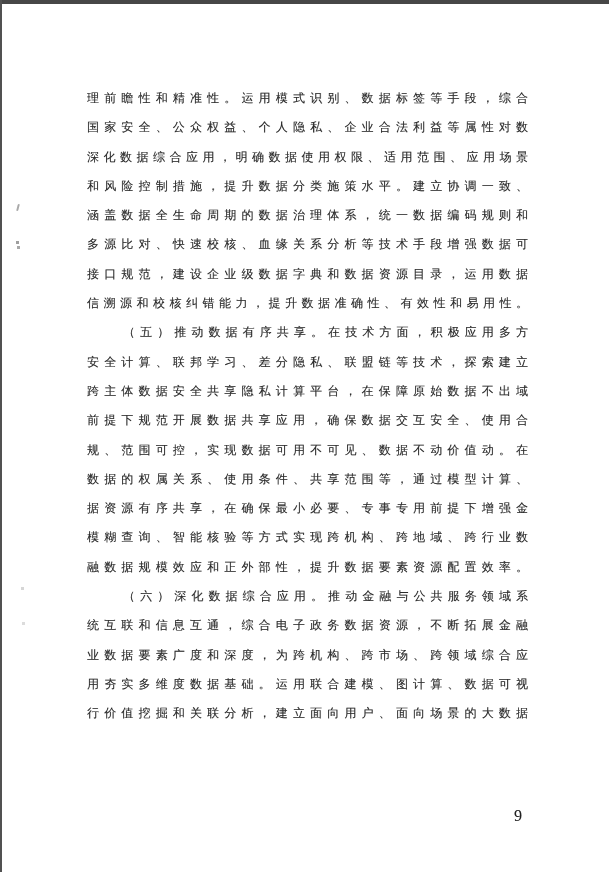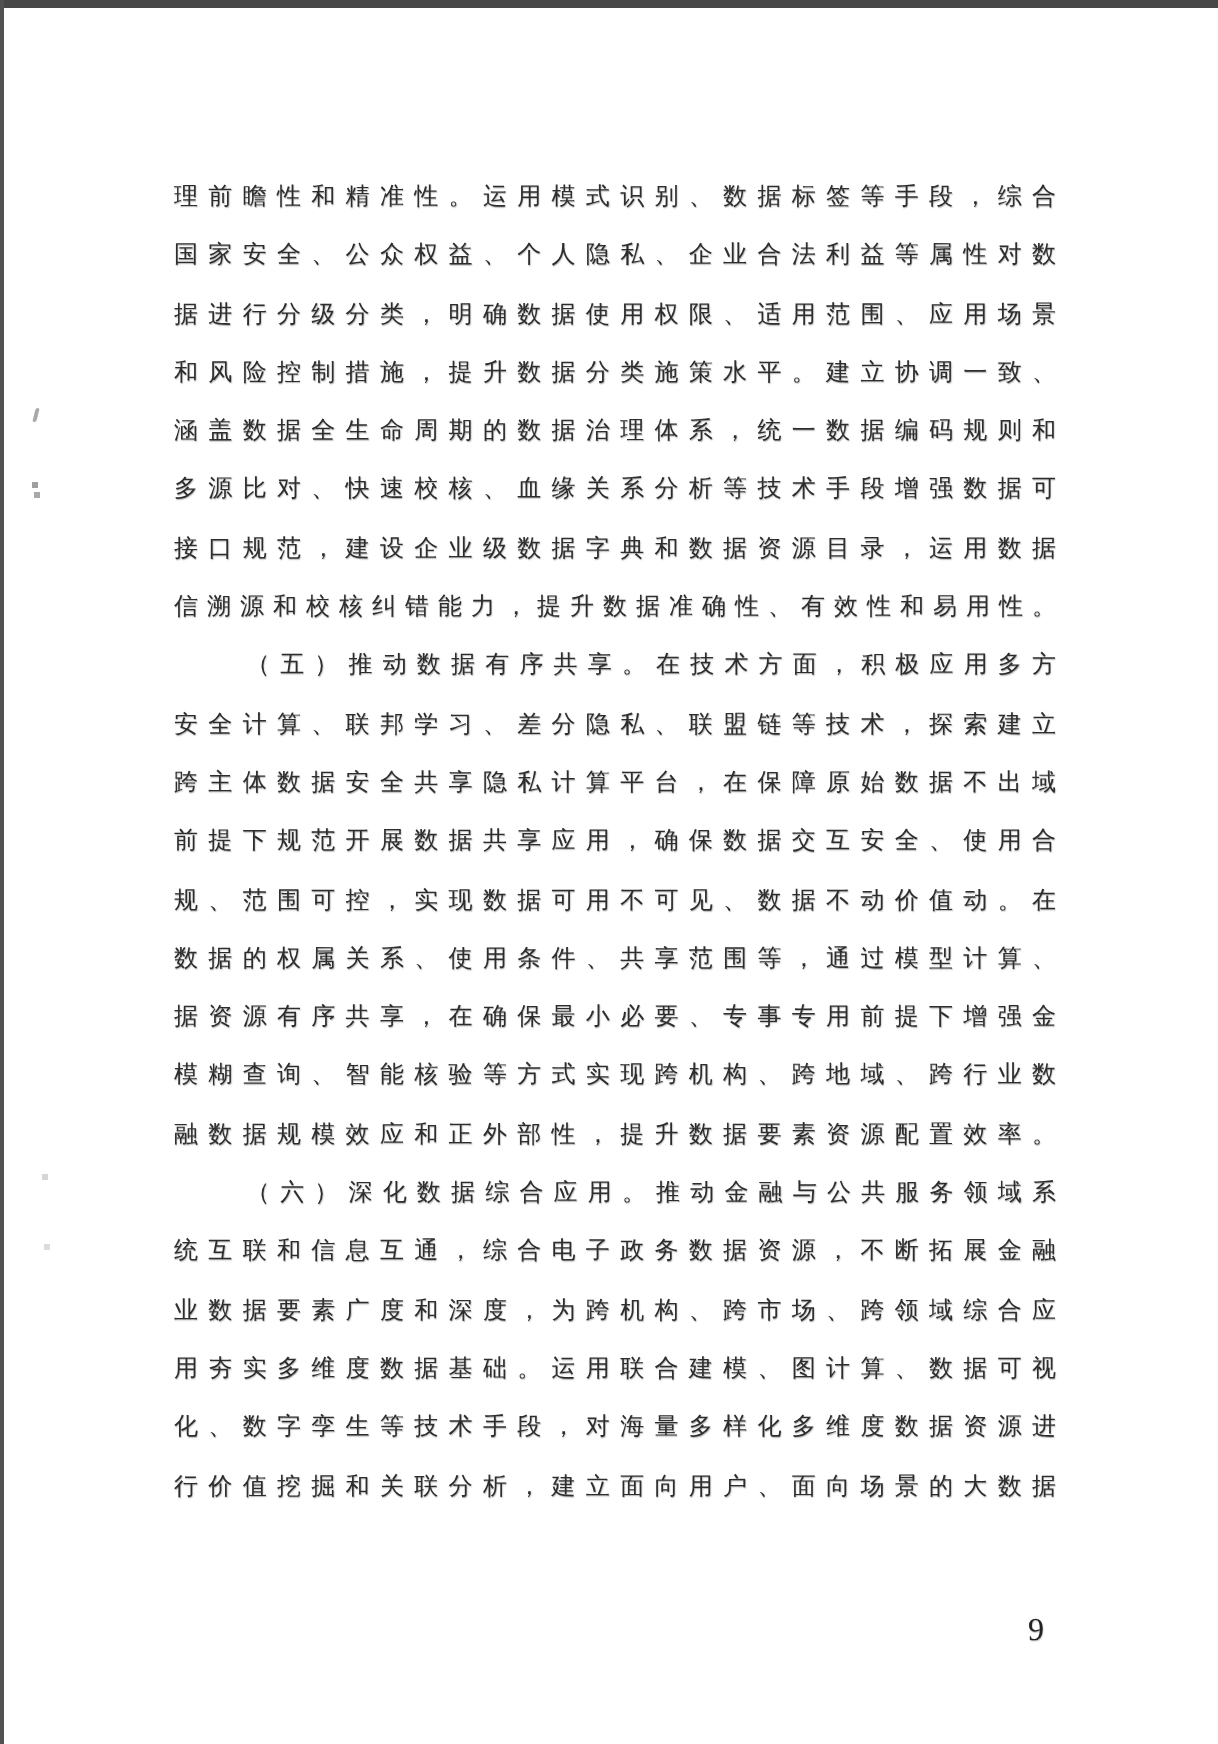--- a/index.html
+++ b/index.html
@@ -92,36 +92,35 @@
 <div class="scan-border-left"></div>
 
 <div class="artifact artifact-tick"></div>
 <div class="artifact artifact-colon"></div>
 <div class="artifact artifact-dot-a"></div>
 <div class="artifact artifact-dot-b"></div>
 
 <div class="text-block">
   <div class="line">理前瞻性和精准性。运用模式识别、数据标签等手段，综合</div>
   <div class="line">国家安全、公众权益、个人隐私、企业合法利益等属性对数</div>
-  <div class="line">据进行分级分类，明确数据使用权限、适用范围、应用场景</div>
+  <div class="line">深化数据综合应用，明确数据使用权限、适用范围、应用场景</div>
   <div class="line">和风险控制措施，提升数据分类施策水平。建立协调一致、</div>
   <div class="line">涵盖数据全生命周期的数据治理体系，统一数据编码规则和</div>
   <div class="line">多源比对、快速校核、血缘关系分析等技术手段增强数据可</div>
   <div class="line">接口规范，建设企业级数据字典和数据资源目录，运用数据</div>
   <div class="line">信溯源和校核纠错能力，提升数据准确性、有效性和易用性。</div>
   <div class="line indent">（五）推动数据有序共享。在技术方面，积极应用多方</div>
   <div class="line">安全计算、联邦学习、差分隐私、联盟链等技术，探索建立</div>
   <div class="line">跨主体数据安全共享隐私计算平台，在保障原始数据不出域</div>
   <div class="line">前提下规范开展数据共享应用，确保数据交互安全、使用合</div>
   <div class="line">规、范围可控，实现数据可用不可见、数据不动价值动。在</div>
   <div class="line">数据的权属关系、使用条件、共享范围等，通过模型计算、</div>
   <div class="line">据资源有序共享，在确保最小必要、专事专用前提下增强金</div>
   <div class="line">模糊查询、智能核验等方式实现跨机构、跨地域、跨行业数</div>
   <div class="line">融数据规模效应和正外部性，提升数据要素资源配置效率。</div>
   <div class="line indent">（六）深化数据综合应用。推动金融与公共服务领域系</div>
   <div class="line">统互联和信息互通，综合电子政务数据资源，不断拓展金融</div>
   <div class="line">业数据要素广度和深度，为跨机构、跨市场、跨领域综合应</div>
   <div class="line">用夯实多维度数据基础。运用联合建模、图计算、数据可视</div>
-  <div class="line">化、数字孪生等技术手段，对海量多样化多维度数据资源进</div>
   <div class="line">行价值挖掘和关联分析，建立面向用户、面向场景的大数据</div>
 </div>
 
 <div class="page-number">9</div>
 
 </body></html>

